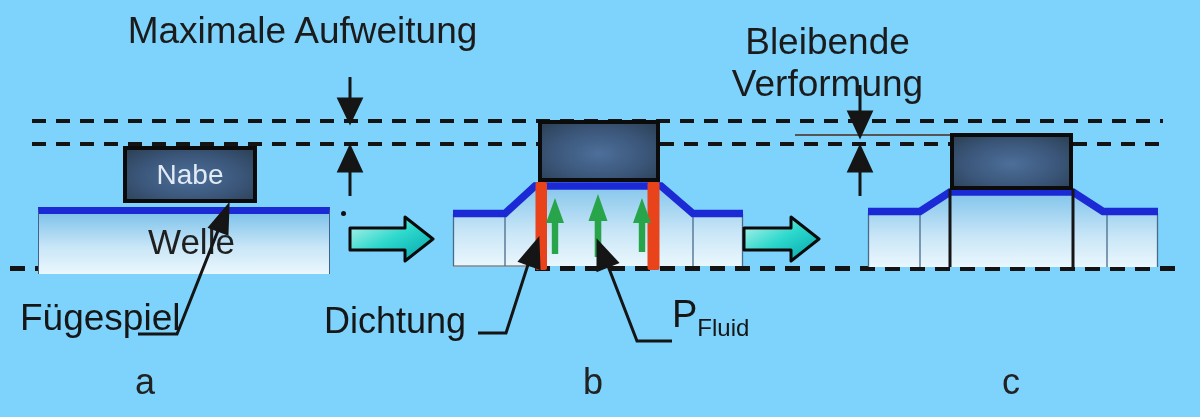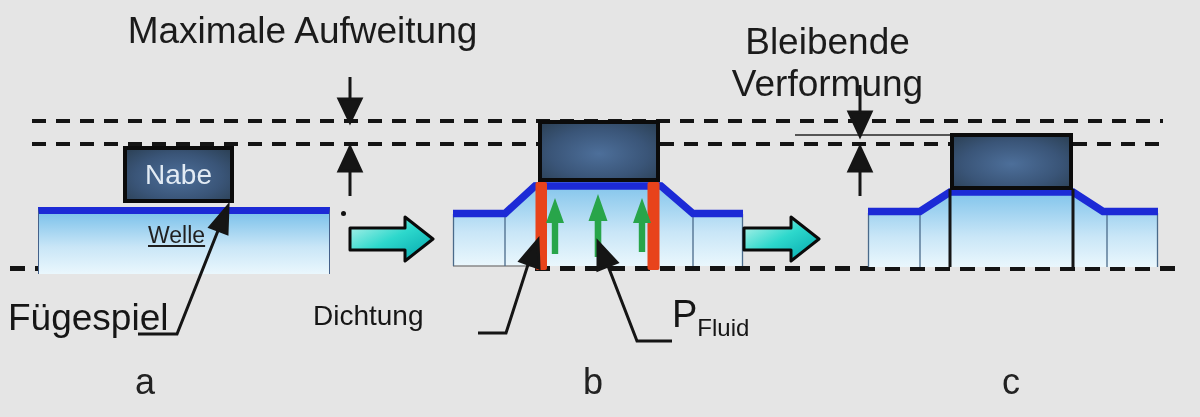--- a/index.html
+++ b/index.html
@@ -1,17 +1,17 @@
 <!DOCTYPE html>
 <html><head>
 <meta charset="utf-8">
 <style>
   html,body{margin:0;padding:0;background:#ffffff;}
   #canvas{
-    position:relative;width:1200px;height:417px;background:#e5e5e5;overflow:hidden;
+    position:relative;width:1200px;height:417px;background:#7dd3fc;overflow:hidden;
     font-family:"Liberation Sans",sans-serif;color:#1b1b1b;
   }
   .abs{position:absolute;}
   .title{font-size:37px;letter-spacing:0px;text-align:center;color:#1b1b1b;}
   .dash-h{height:4px;background:repeating-linear-gradient(90deg,#141414 0 14px,transparent 14px 24px);}
   .dash-bottom{height:5px;background:repeating-linear-gradient(90deg,#141414 0 15px,transparent 15px 25px);}
   .thinline{height:2px;background:#555;}
   .shaft-a{
     width:290px;height:60px;
     border-top:7px solid #1c2ad6;
@@ -20,21 +20,21 @@
   }
   .hub{
     border:4px solid #0b0b0b;
     background:radial-gradient(ellipse at 50% 55%, #4d6f9a 0%, #3a5578 60%, #2c4156 100%);
     box-sizing:border-box;
   }
   .hub-label{
     width:100%;height:100%;display:flex;align-items:center;justify-content:center;
     color:#e2ebf4;font-size:28px;
   }
-  .welle{font-size:23px;color:#1f1f1f;text-decoration:underline;}
+  .welle{font-size:35px;color:#1f1f1f;}
   .big-label{font-size:37px;color:#161616;}
   .stage{font-size:36px;color:#222;text-align:center;width:50px;}
   .pfluid{font-size:38px;color:#161616;margin-left:32px;}
   .pfluid sub{font-size:24px;}
   svg{display:block;}
 </style>
 </head>
 <body>
 
 <div id="canvas">
@@ -47,27 +47,27 @@
   <div class="abs dash-h" style="left:660px;top:142px;width:290px;"></div>
   <div class="abs dash-h" style="left:1073px;top:142px;width:90px;"></div>
 
   <div class="abs thinline" style="left:795px;top:134px;width:157px;"></div>
 
   <div class="abs dash-bottom" style="left:10px;top:266px;width:263px;"></div>
   <div class="abs dash-bottom" style="left:535px;top:266px;width:640px;"></div>
 
   <div class="abs shaft-a" style="left:38px;top:207px;"></div>
 
-  <div class="abs hub" style="left:123px;top:146px;width:111px;height:57px;">
+  <div class="abs hub" style="left:123px;top:146px;width:134px;height:57px;">
     <div class="hub-label">Nabe</div>
   </div>
 
   <div class="abs welle" style="left:148px;top:222px;">Welle</div>
 
-  <div class="abs big-label" style="left:8px;top:297px;text-align:center;">Fügespiel</div>
+  <div class="abs big-label" style="left:20px;top:297px;text-align:center;">Fügespiel</div>
 
   <div class="abs" style="left:341px;top:211px;width:5px;height:5px;background:#111;border-radius:50%;"></div>
 
   <svg class="abs" style="left:348px;top:215px;" width="88" height="48" viewBox="0 0 88 48">
     <defs>
       <linearGradient id="cy1" x1="0" y1="0" x2="1" y2="1">
         <stop offset="0" stop-color="#c6f6ee"></stop>
           <stop offset="0.5" stop-color="#2dd8cc"></stop>
           <stop offset="1" stop-color="#00a3ab"></stop>
       </linearGradient>
@@ -94,21 +94,21 @@
     <rect x="197.5" y="4" width="12" height="88" rx="2" fill="#e8431b"></rect>
     <g fill="#28a54a">
       <path d="M105,20 L114,45 L108.2,45 L108.2,76 L101.8,76 L101.8,45 L96,45 Z"></path>
       <path d="M148,16 L157.5,43 L151.3,43 L151.3,79 L144.7,79 L144.7,43 L138.5,43 Z"></path>
       <path d="M192,20 L201,45 L195.2,45 L195.2,74 L188.8,74 L188.8,45 L183,45 Z"></path>
     </g>
   </svg>
 
   <div class="abs hub" style="left:538px;top:120px;width:122px;height:62px;"></div>
 
-  <div class="abs big-label" style="left:313px;top:300px;font-size:28px;">Dichtung</div>
+  <div class="abs big-label" style="left:324px;top:300px;font-size:36px;">Dichtung</div>
 
   <div class="abs pfluid" style="left:640px;top:293px;">
     <span>P</span><sub>Fluid</sub>
   </div>
 
   <svg class="abs" style="left:742px;top:215px;" width="80" height="48" viewBox="0 0 80 48">
     <defs>
       <linearGradient id="cy2" x1="0" y1="0" x2="1" y2="1">
         <stop offset="0" stop-color="#c6f6ee"></stop>
           <stop offset="0.5" stop-color="#2dd8cc"></stop>

